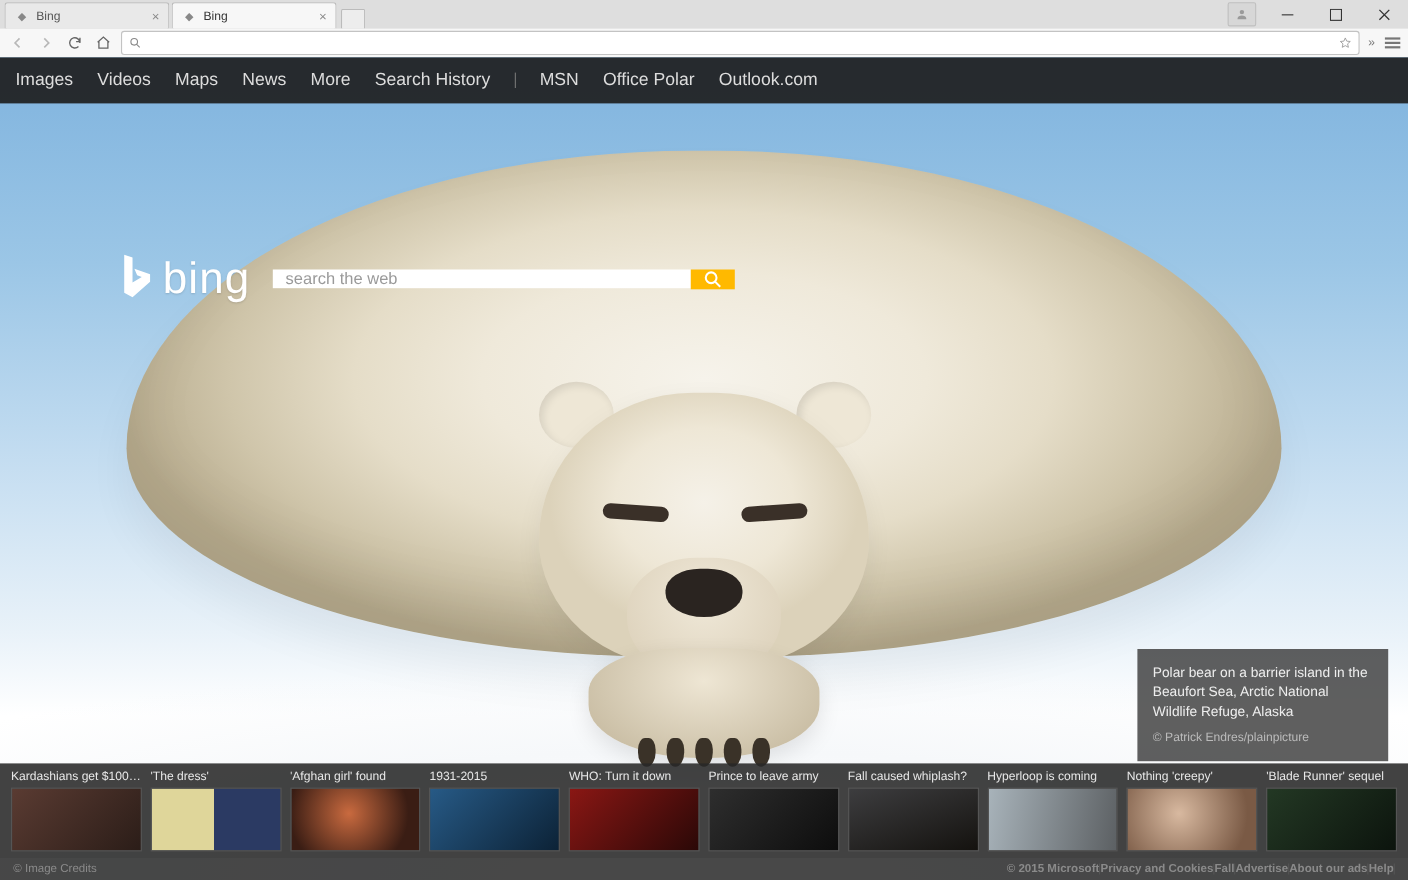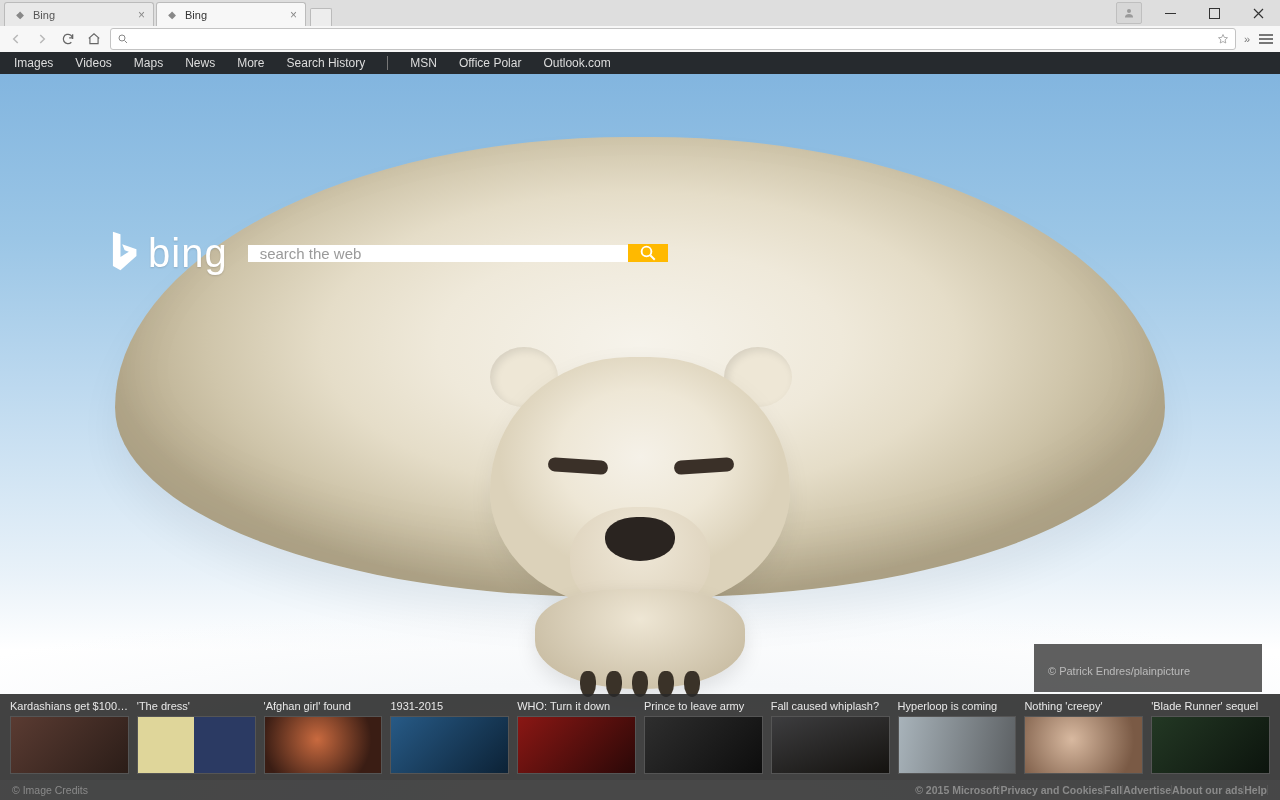--- a/index.html
+++ b/index.html
@@ -60,21 +60,21 @@
     background: radial-gradient(ellipse at 50% 35%, #efe8d8, #ded3bd 80%); border-radius:45% 45% 50% 50%;}
   .nose { position:absolute; left:50%; top:380px; transform:translateX(-50%); width:70px; height:44px;
     background:#2a2420; border-radius:45% 45% 50% 50%;}
   .paw { position:absolute; left:50%; top:452px; transform:translateX(-50%); width:210px; height:100px;
     background: radial-gradient(ellipse at 50% 30%, #eee6d4, #c7bba1 85%); border-radius:40% 40% 48% 48%;
     box-shadow: 0 8px 20px rgba(0,0,0,0.1);}
   .claws { position:absolute; left:50%; top:534px; transform:translateX(-50%); display:flex; gap:10px;}
   .claws span { width:16px; height:26px; background:#3a3228; border-radius:40% 40% 50% 50%;}
 
   
-  .bing-nav { position: relative; height: 22px; background: rgba(30,30,30,0.92); display: flex; align-items: center; padding: 3px 14px; gap: 22px; font-size: 12px; z-index:5;}
+  .bing-nav { position: relative; height: 42px; background: rgba(30,30,30,0.92); display: flex; align-items: center; padding: 3px 14px; gap: 22px; font-size: 16px; z-index:5;}
   .bing-nav a { color: #ddd; text-decoration: none; cursor: pointer; }
   .bing-nav .sep { width:1px; height:14px; background:#777; }
 
   
   .search-area { position:absolute; left:106px; top:178px; display:flex; align-items:center; gap:20px; z-index:6;}
   .logo { display:flex; align-items:center; gap:8px; }
   .logo-text { font-size:40px; font-weight:300; color:#fff; letter-spacing:1px; text-shadow:0 1px 2px rgba(0,0,0,0.15);}
   .logo-mark svg { width:34px; height:42px; }
   .searchbox { display:flex; height:40px;align-items:center; }
   .searchbox input { width:380px; border:none; outline:none; padding:0 12px; font-size:15px; color:#555; }
@@ -236,20 +236,21 @@
       <button class="search-btn">
         <svg viewBox="0 0 24 24" fill="none" stroke="currentColor" stroke-width="2.5">
             <circle cx="10" cy="10" r="6.5"></circle>
             <path d="M21 21l-6-6"></path>
           </svg>
       </button>
     </div>
   </div>
 
   <div class="info-card">
+    <div>Polar bear on a barrier island in the Beaufort Sea, Arctic National Wildlife Refuge, Alaska</div>
     <div class="credit">© Patrick Endres/plainpicture</div>
   </div>
 
   <div class="carousel">
     <div class="tile t0">
         <div class="label">Kardashians get $100M?</div>
         <div class="thumb"></div>
       </div>
     <div class="tile t1">
         <div class="label">'The dress'</div>

